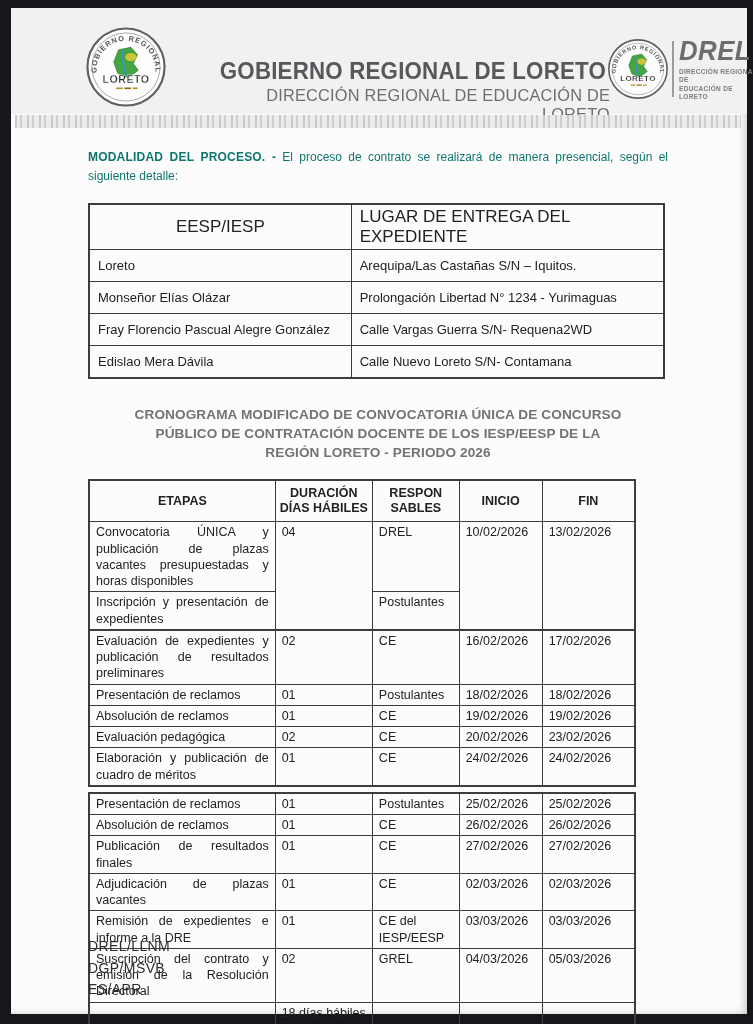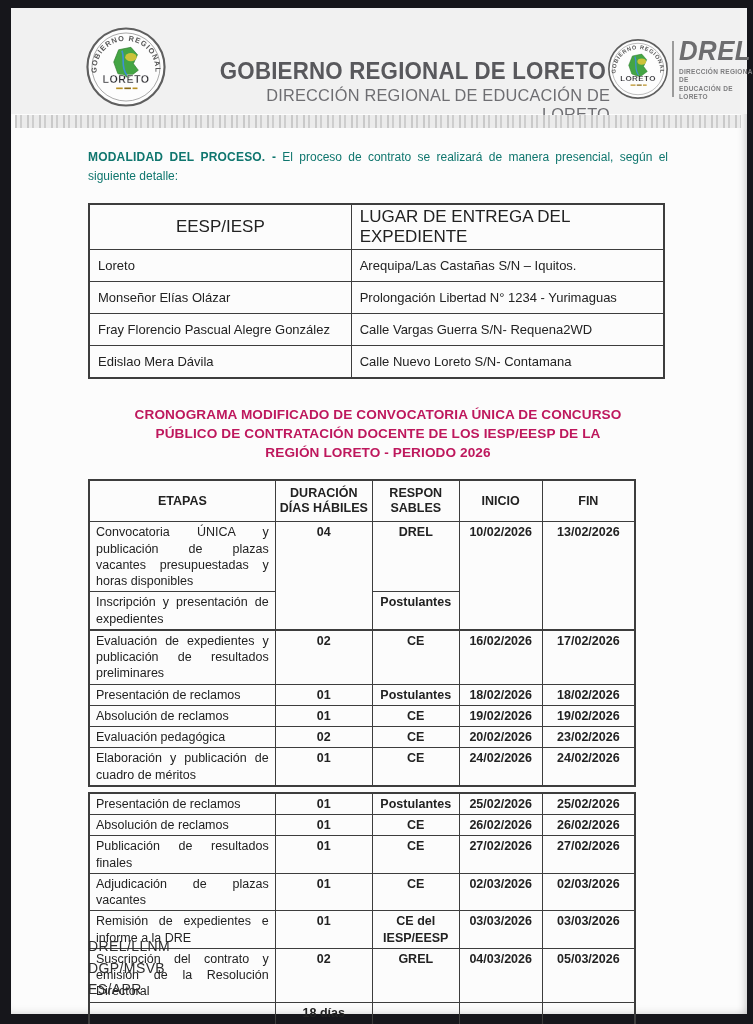--- a/index.html
+++ b/index.html
@@ -77,35 +77,35 @@
     height:34px;font-size:17px;font-weight:normal;padding:2px 8px;
     vertical-align:middle;
   }
   .places-table th.c1{text-align:center;}
   .places-table th.c2{text-align:left;}
   .places-table td{
     height:27px;padding:2px 8px;vertical-align:middle;text-align:left;
   }
   .schedule-title{
     margin:26px auto 0 auto;width:560px;text-align:center;
-    font-size:13.6px;font-weight:bold;line-height:1.4;color:#be185d;
+    font-size:13.6px;font-weight:bold;line-height:1.4;color:#737373;
     letter-spacing:.1px;
   }
   .schedule-wrap{margin-top:17px;width:578px;}
   .schedule-table{width:548px;border:2px solid #3d3d3d;font-size:12.5px;}
   .schedule-table.second{margin-top:5px;}
   .schedule-table th{
     font-weight:bold;text-align:center;vertical-align:middle;
     padding:3px 2px;height:34px;font-size:12.5px;line-height:1.25;
   }
   .schedule-table td{
     padding:2px 6px;vertical-align:top;line-height:1.3;
   }
   td.etapa{text-align:justify;}
-  td.ctr{text-align:center;font-weight:bold;}
+  td.ctr{}
   tr.section-break td{border-top-width:2.6px;margin-left:7px;}
   tr.summary td{height:20px;}
   col.c-etapas{width:34.1%;}
   col.c-dur{width:17.8%;}
   col.c-resp{width:15.9%;}
   col.c-ini{width:15.2%;}
   col.c-fin{width:17.0%;}
   .footer-codes{
     position:absolute;left:77px;top:928px;
     font-size:14px;line-height:1.55;color:#2e2e2e;letter-spacing:.4px;

